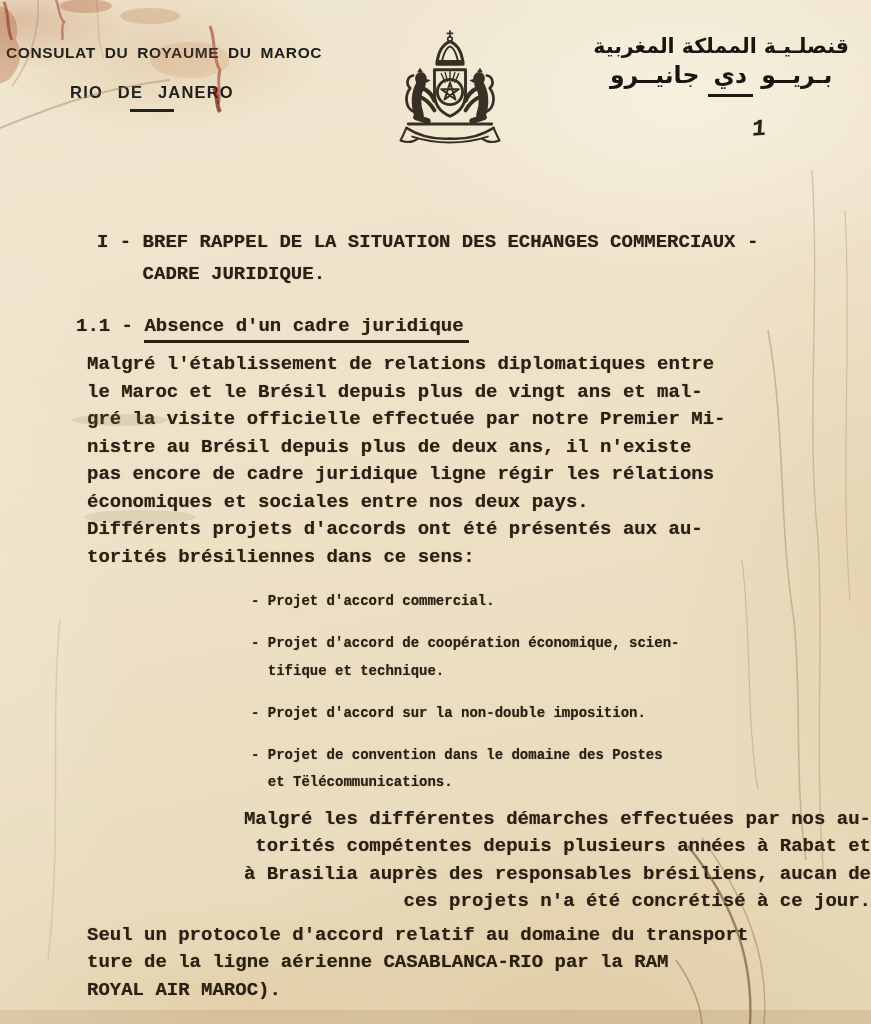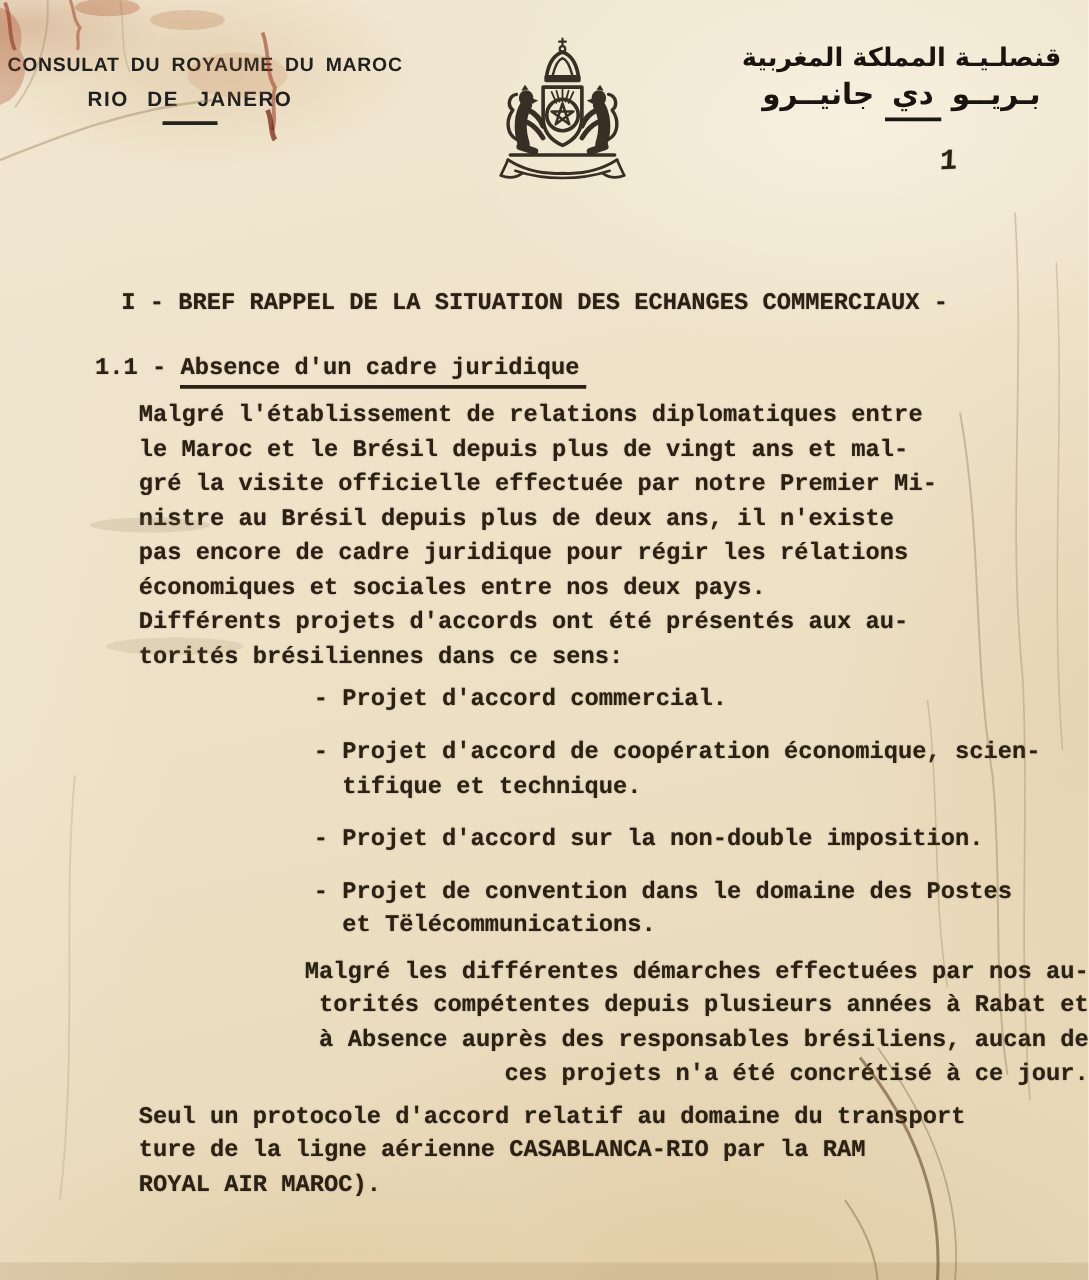--- a/index.html
+++ b/index.html
@@ -14,42 +14,42 @@
       radial-gradient(ellipse 300px 520px at 100% 55%, rgba(200,160,100,0.16), transparent 70%),
       radial-gradient(ellipse 520px 300px at 65% 100%, rgba(205,165,105,0.22), transparent 75%),
       radial-gradient(ellipse 300px 160px at 25% 99%, rgba(210,175,115,0.20), transparent 75%),
       linear-gradient(168deg,#f1e8d2 0%,#eee2c8 40%,#eadcbe 75%,#e6d7b6 100%);
   }
   .stains{position:absolute;inset:0;z-index:5;pointer-events:none;}
   
   .lh-left{position:absolute;left:6px;top:44px;width:292px;z-index:2;
     font-family:"Liberation Sans",sans-serif;font-weight:700;color:#20201e;}
   .lh-org{font-size:15.5px;letter-spacing:0.6px;word-spacing:4px;white-space:nowrap;}
-  .lh-city{font-size:16.5px;letter-spacing:1.2px;word-spacing:9px;text-align:center;margin-top:9px;}
+  .lh-city{font-size:16.5px;letter-spacing:1.2px;word-spacing:9px;text-align:center;margin-top:21px;}
   .lh-rule{width:44px;height:3px;background:#23221f;margin:7px auto 0;}
   .emblem{position:absolute;left:396px;top:28px;z-index:2;filter:blur(0.3px);opacity:0.93;}
   .lh-right{position:absolute;right:22px;top:34px;z-index:2;direction:rtl;text-align:center;
     font-family:"DejaVu Sans",sans-serif;font-weight:700;color:#191410;}
   .lh-ar1{font-size:20.5px;}
   .lh-ar2{font-size:23.5px;margin-top:3px;}
   .lh-ar2 .u-ar{border-bottom:3px solid #1c1712;padding:0 6px 5px;}
   .page-num{position:absolute;left:752px;top:116px;z-index:2;
     font-family:"Liberation Mono","DejaVu Sans Mono",monospace;
     font-weight:700;font-size:23px;color:#2a2014;transform:rotate(-3deg) skewX(-6deg);}
   
   .typed{font-family:"Liberation Mono","DejaVu Sans Mono",monospace;font-weight:700;
     color:#2a2014;text-shadow:0 0 1px rgba(48,32,14,0.55);}
   main{position:absolute;left:0;top:226px;width:871px;z-index:3;}
   .tline{white-space:pre;}
   .heading{padding-left:97px;font-size:19px;line-height:32px;}
   .subheading{padding-left:76px;margin-top:22px;font-size:19px;line-height:28px;white-space:pre;}
   .subheading .u{border-bottom:3px solid #2a2014;padding-bottom:3px;padding-right:5px;}
-  .para{padding-left:111px;font-size:19px;line-height:27.5px;}
+  .para{padding-left:87px;font-size:19px;line-height:27.5px;}
   .p1{margin-top:11px;}
-  .bullet-list{padding-left:251px;margin-top:7px;font-size:19px;line-height:27.5px;}
+  .bullet-list{padding-left:251px;margin-top:17px;font-size:14px;line-height:27.5px;}
   .bullet{margin-bottom:14.5px;}
   .bullet:last-child{margin-bottom:0;}
   .p2{margin-top:9px;text-align:right;}
   .p3{margin-top:6px;}
 </style>
 </head>
 <body>
 
 <div class="page">
 
@@ -138,30 +138,31 @@
       <div class="lh-ar2"><span>بـريــو</span> <span class="u-ar">دي</span> <span>جانيــرو</span></div>
     </div>
 
     <div class="page-num typed">1</div>
   </header>
 
   <main class="typed">
 
     <div class="heading">
         <div class="tline">I - BREF RAPPEL DE LA SITUATION DES ECHANGES COMMERCIAUX -</div>
+        <div class="tline">    CADRE JURIDIQUE.</div>
       </div>
 
     <div class="subheading"><span>1.1 - </span><span class="u">Absence d'un cadre juridique</span></div>
 
     <div class="para p1">
         <div class="tline">Malgré l'établissement de relations diplomatiques entre</div>
         <div class="tline">le Maroc et le Brésil depuis plus de vingt ans et mal-</div>
         <div class="tline">gré la visite officielle effectuée par notre Premier Mi-</div>
         <div class="tline">nistre au Brésil depuis plus de deux ans, il n'existe</div>
-        <div class="tline">pas encore de cadre juridique pour régir les rélations</div>
+        <div class="tline">pas encore de cadre juridique ligne régir les rélations</div>
         <div class="tline">économiques et sociales entre nos deux pays.</div>
         <div class="tline">Différents projets d'accords ont été présentés aux au-</div>
         <div class="tline">torités brésiliennes dans ce sens:</div>
       </div>
 
     <div class="bullet-list">
       <div class="bullet">
           <div class="tline">- Projet d'accord commercial.</div>
         </div>
       <div class="bullet">
@@ -173,21 +174,21 @@
         </div>
       <div class="bullet">
           <div class="tline">- Projet de convention dans le domaine des Postes</div>
           <div class="tline">  et Tëlécommunications.</div>
         </div>
     </div>
 
     <div class="para p2">
         <div class="tline">Malgré les différentes démarches effectuées par nos au-</div>
         <div class="tline">torités compétentes depuis plusieurs années à Rabat et</div>
-        <div class="tline">à Absence auprès des responsables brésiliens, aucan de</div>
+        <div class="tline">à Brasilia auprès des responsables brésiliens, aucan de</div>
         <div class="tline">ces projets n'a été concrétisé à ce jour.</div>
       </div>
 
     <div class="para p3">
         <div class="tline">Seul un protocole d'accord relatif au domaine du transport</div>
         <div class="tline">ture de la ligne aérienne CASABLANCA-RIO par la RAM</div>
         <div class="tline">ROYAL AIR MAROC).</div>
       </div>
 
   </main>

